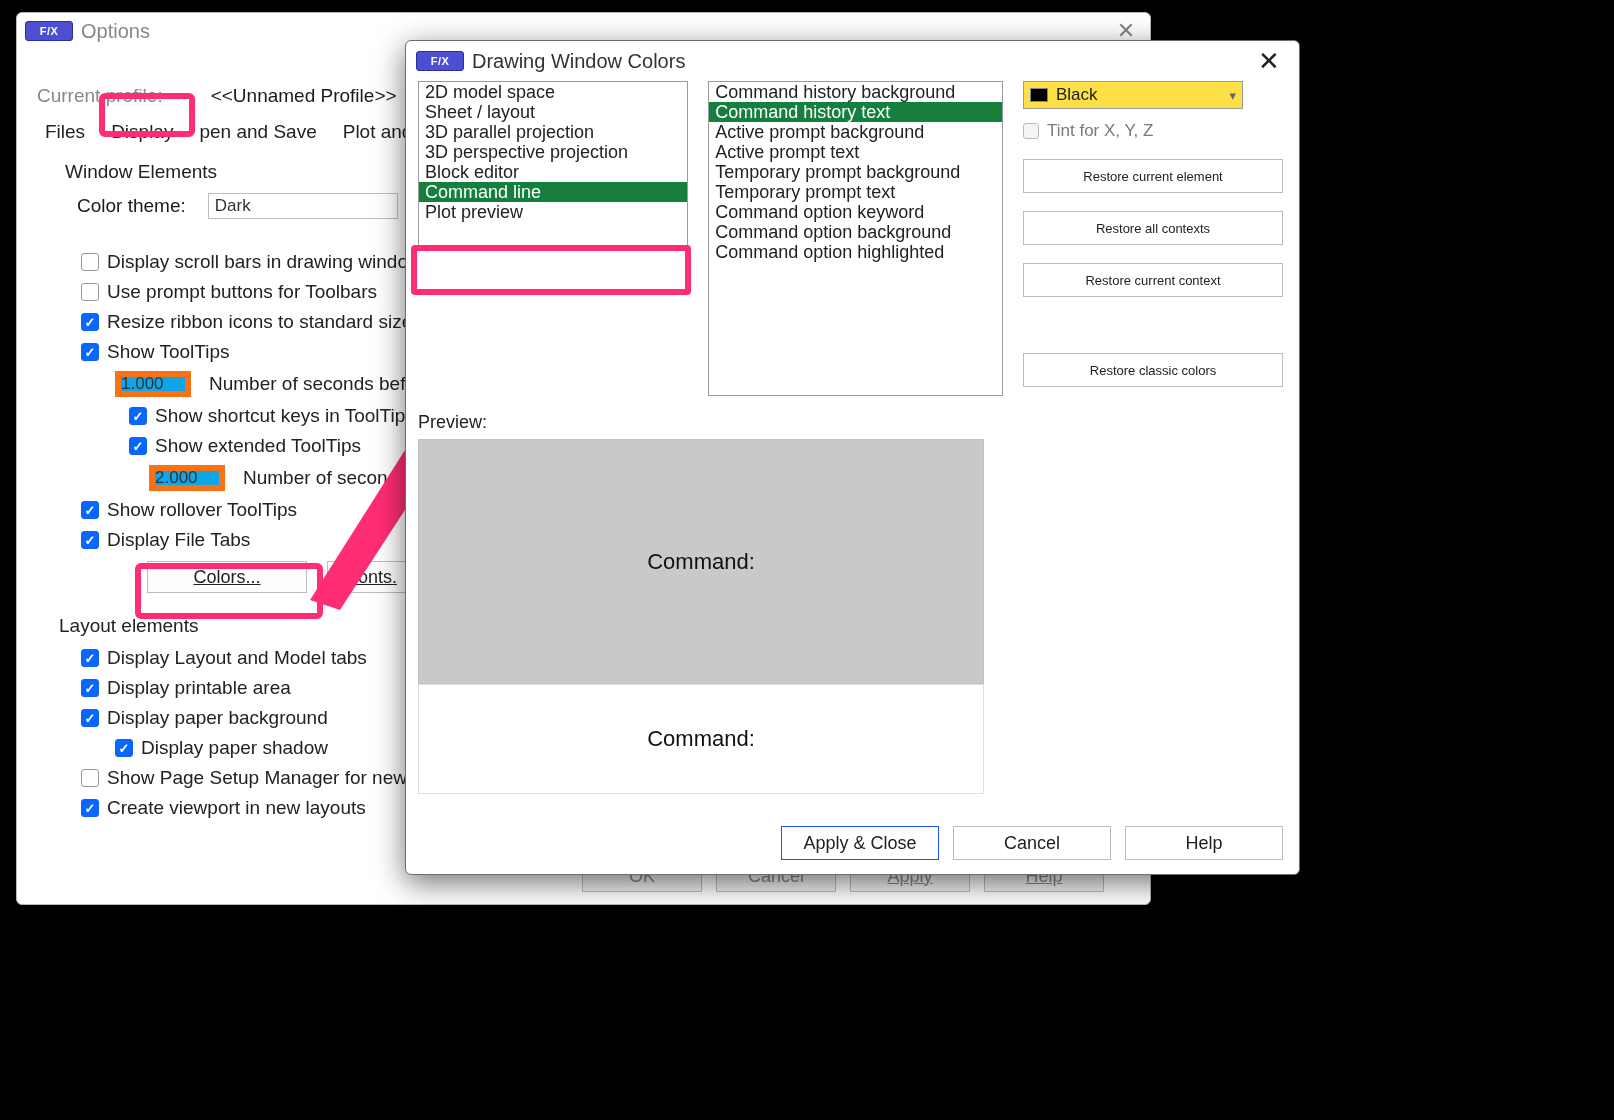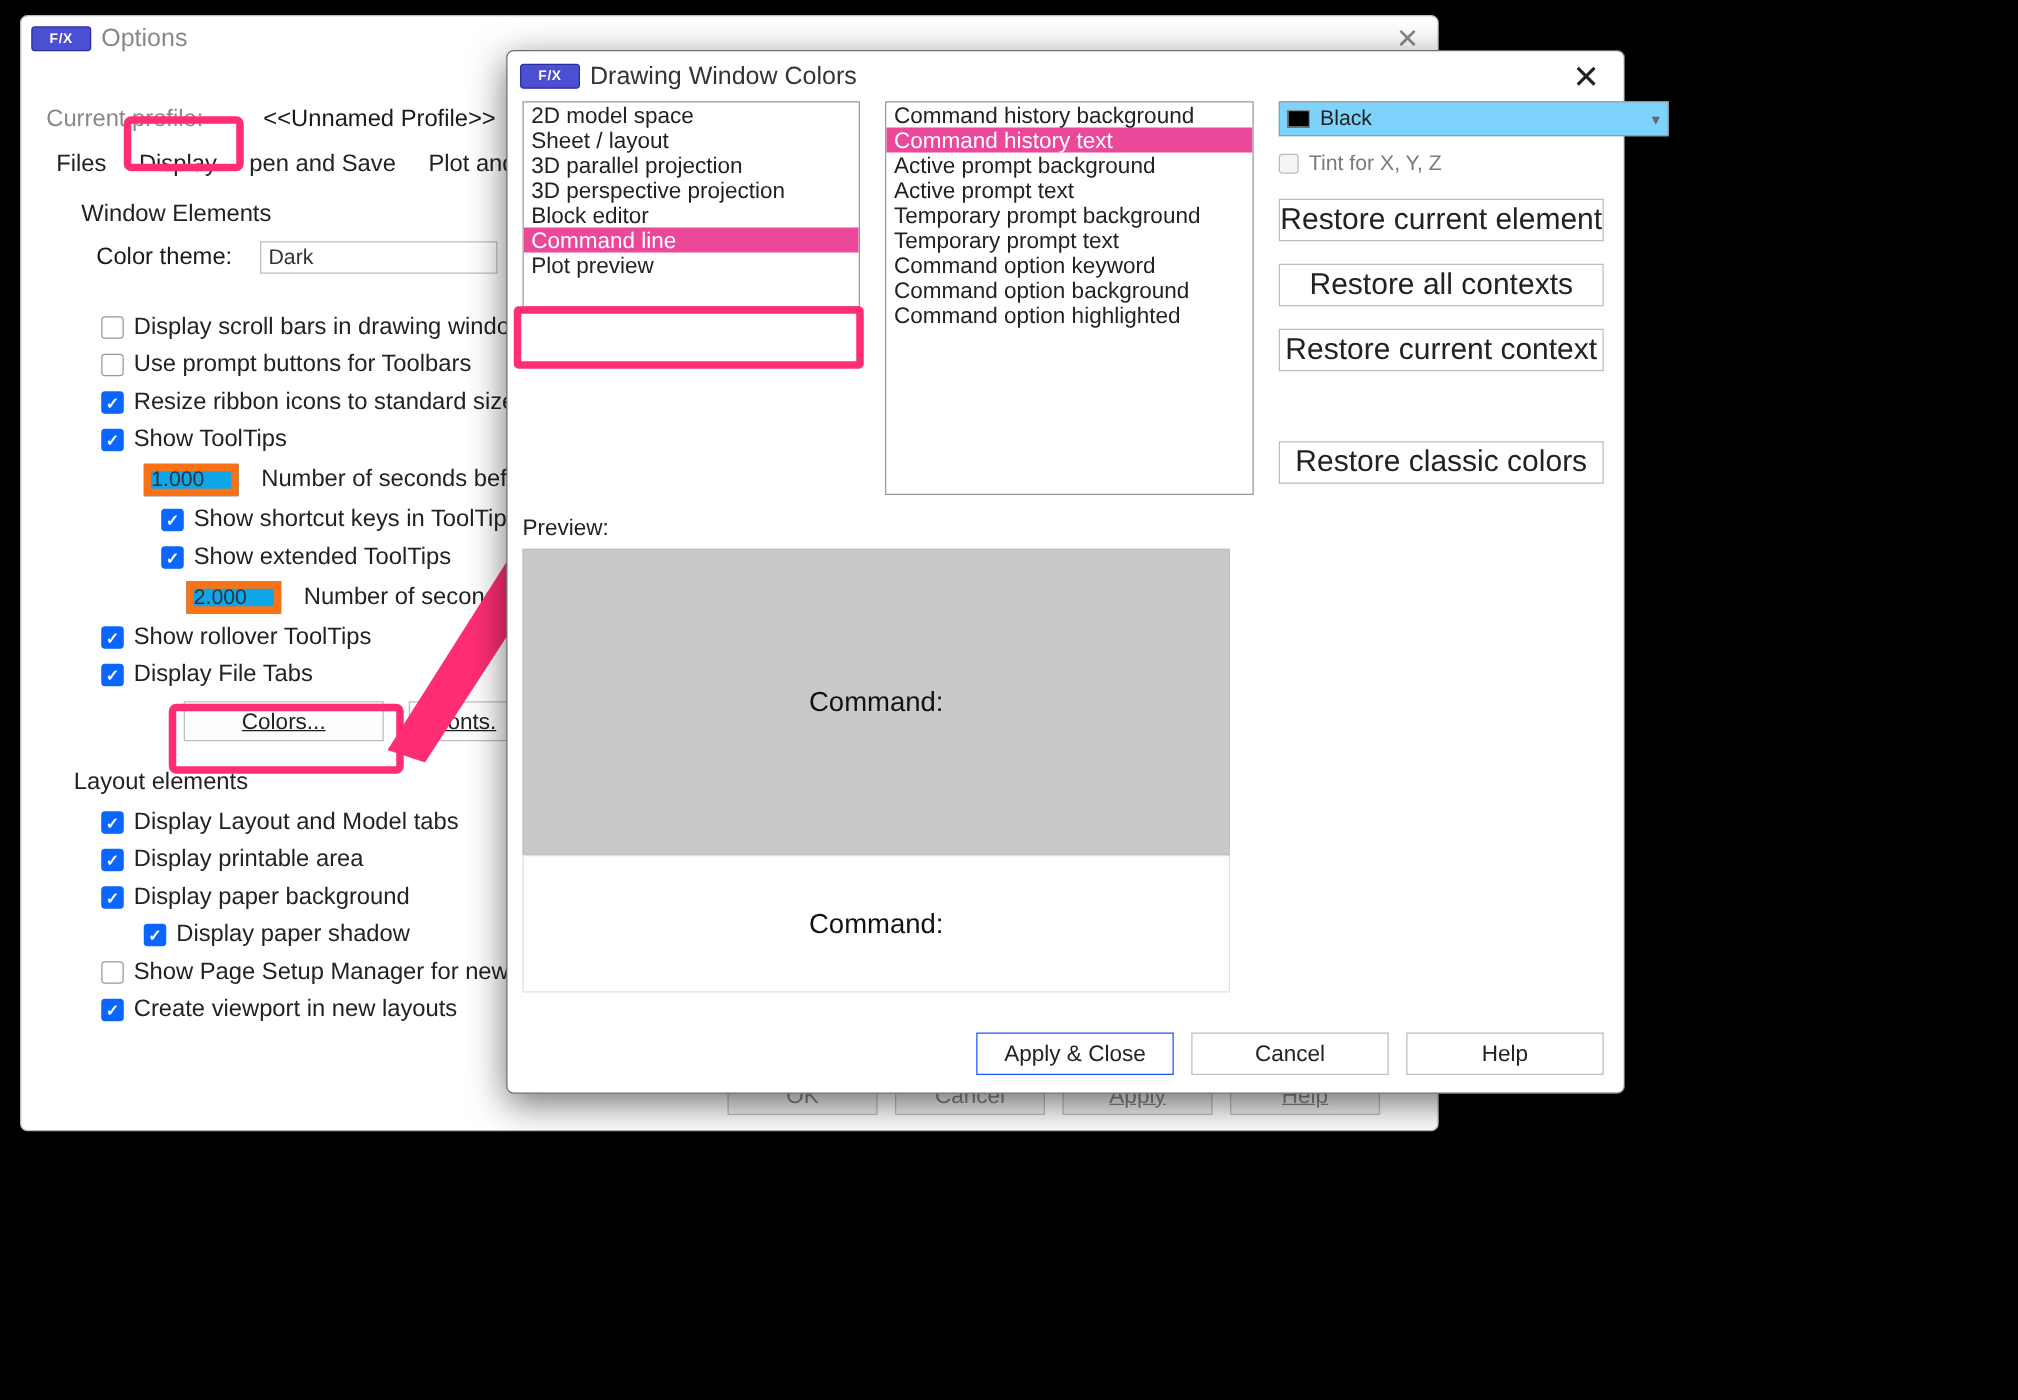--- a/index.html
+++ b/index.html
@@ -85,33 +85,33 @@
   }
   .col-hdrs { display:flex; padding:8px 16px 6px 12px; gap:20px;}
   .hdr-a   { width:280px; font-size:18px; text-decoration:underline; }
   .hdr-b   { width:300px; font-size:18px; text-decoration:underline; }
   .hdr-c   { width:240px; font-size:18px; }
   .dwc-cols { display:flex; padding:0 16px 0 12px; gap:20px;}
   .listbox { border:1px solid #9b9b9b; background:#fff; font-size:18px; overflow:hidden;}
   .ctx-list { width:275px; height:165px; }
   .elt-list { width:300px; height:315px; }
   .listbox .item { padding:0 6px; height:20px; line-height:20px; white-space:nowrap;}
-  .listbox .sel { background:#ec4899; color:#fff; }
+  .listbox .sel { background:#15803d; color:#fff; }
   .right-col { width:260px; }
   .color-sel {
-    width:312px; height:28px; border:1px solid #9b9b9b; background:#7dd3fc;
+    width:220px; height:28px; border:1px solid #9b9b9b; background:#fde047;
     display:flex; align-items:center; gap:8px; padding:0 6px; font-size:17px;
   }
   .swatch { width:18px; height:14px; background:#000; border:1px solid #888;}
   .drop { margin-left:auto; font-size:13px; color:#666;}
   .tint-row { display:flex; align-items:center; gap:8px; margin-top:12px; font-size:17px; color:#7a7a7a;}
   .tint-chk { width:16px;height:16px;border:1px solid #bbb;background:#f4f4f4;border-radius:3px;}
   .restore-btn {
     width:260px; height:34px; border:1px solid #bdbdbd; background:#fff; margin-top:18px;
-    display:flex;align-items:center;justify-content:center; font-size:24px; color:#222;
+    display:flex;align-items:center;justify-content:center; font-size:13px; color:#222;
   }
   
   .hl-cmdline {
     position:absolute; left:410px; top:204px; width:280px; height:50px;
     border:6px solid #ff2d74; border-radius:4px; pointer-events:none;
   }
 
   .preview-lbl { font-size:18px; margin:16px 0 6px 12px;}
   .preview {
     margin-left:12px; width:566px; height:245px; background:#c9c9c9; border:1px solid #c0c0c0;

